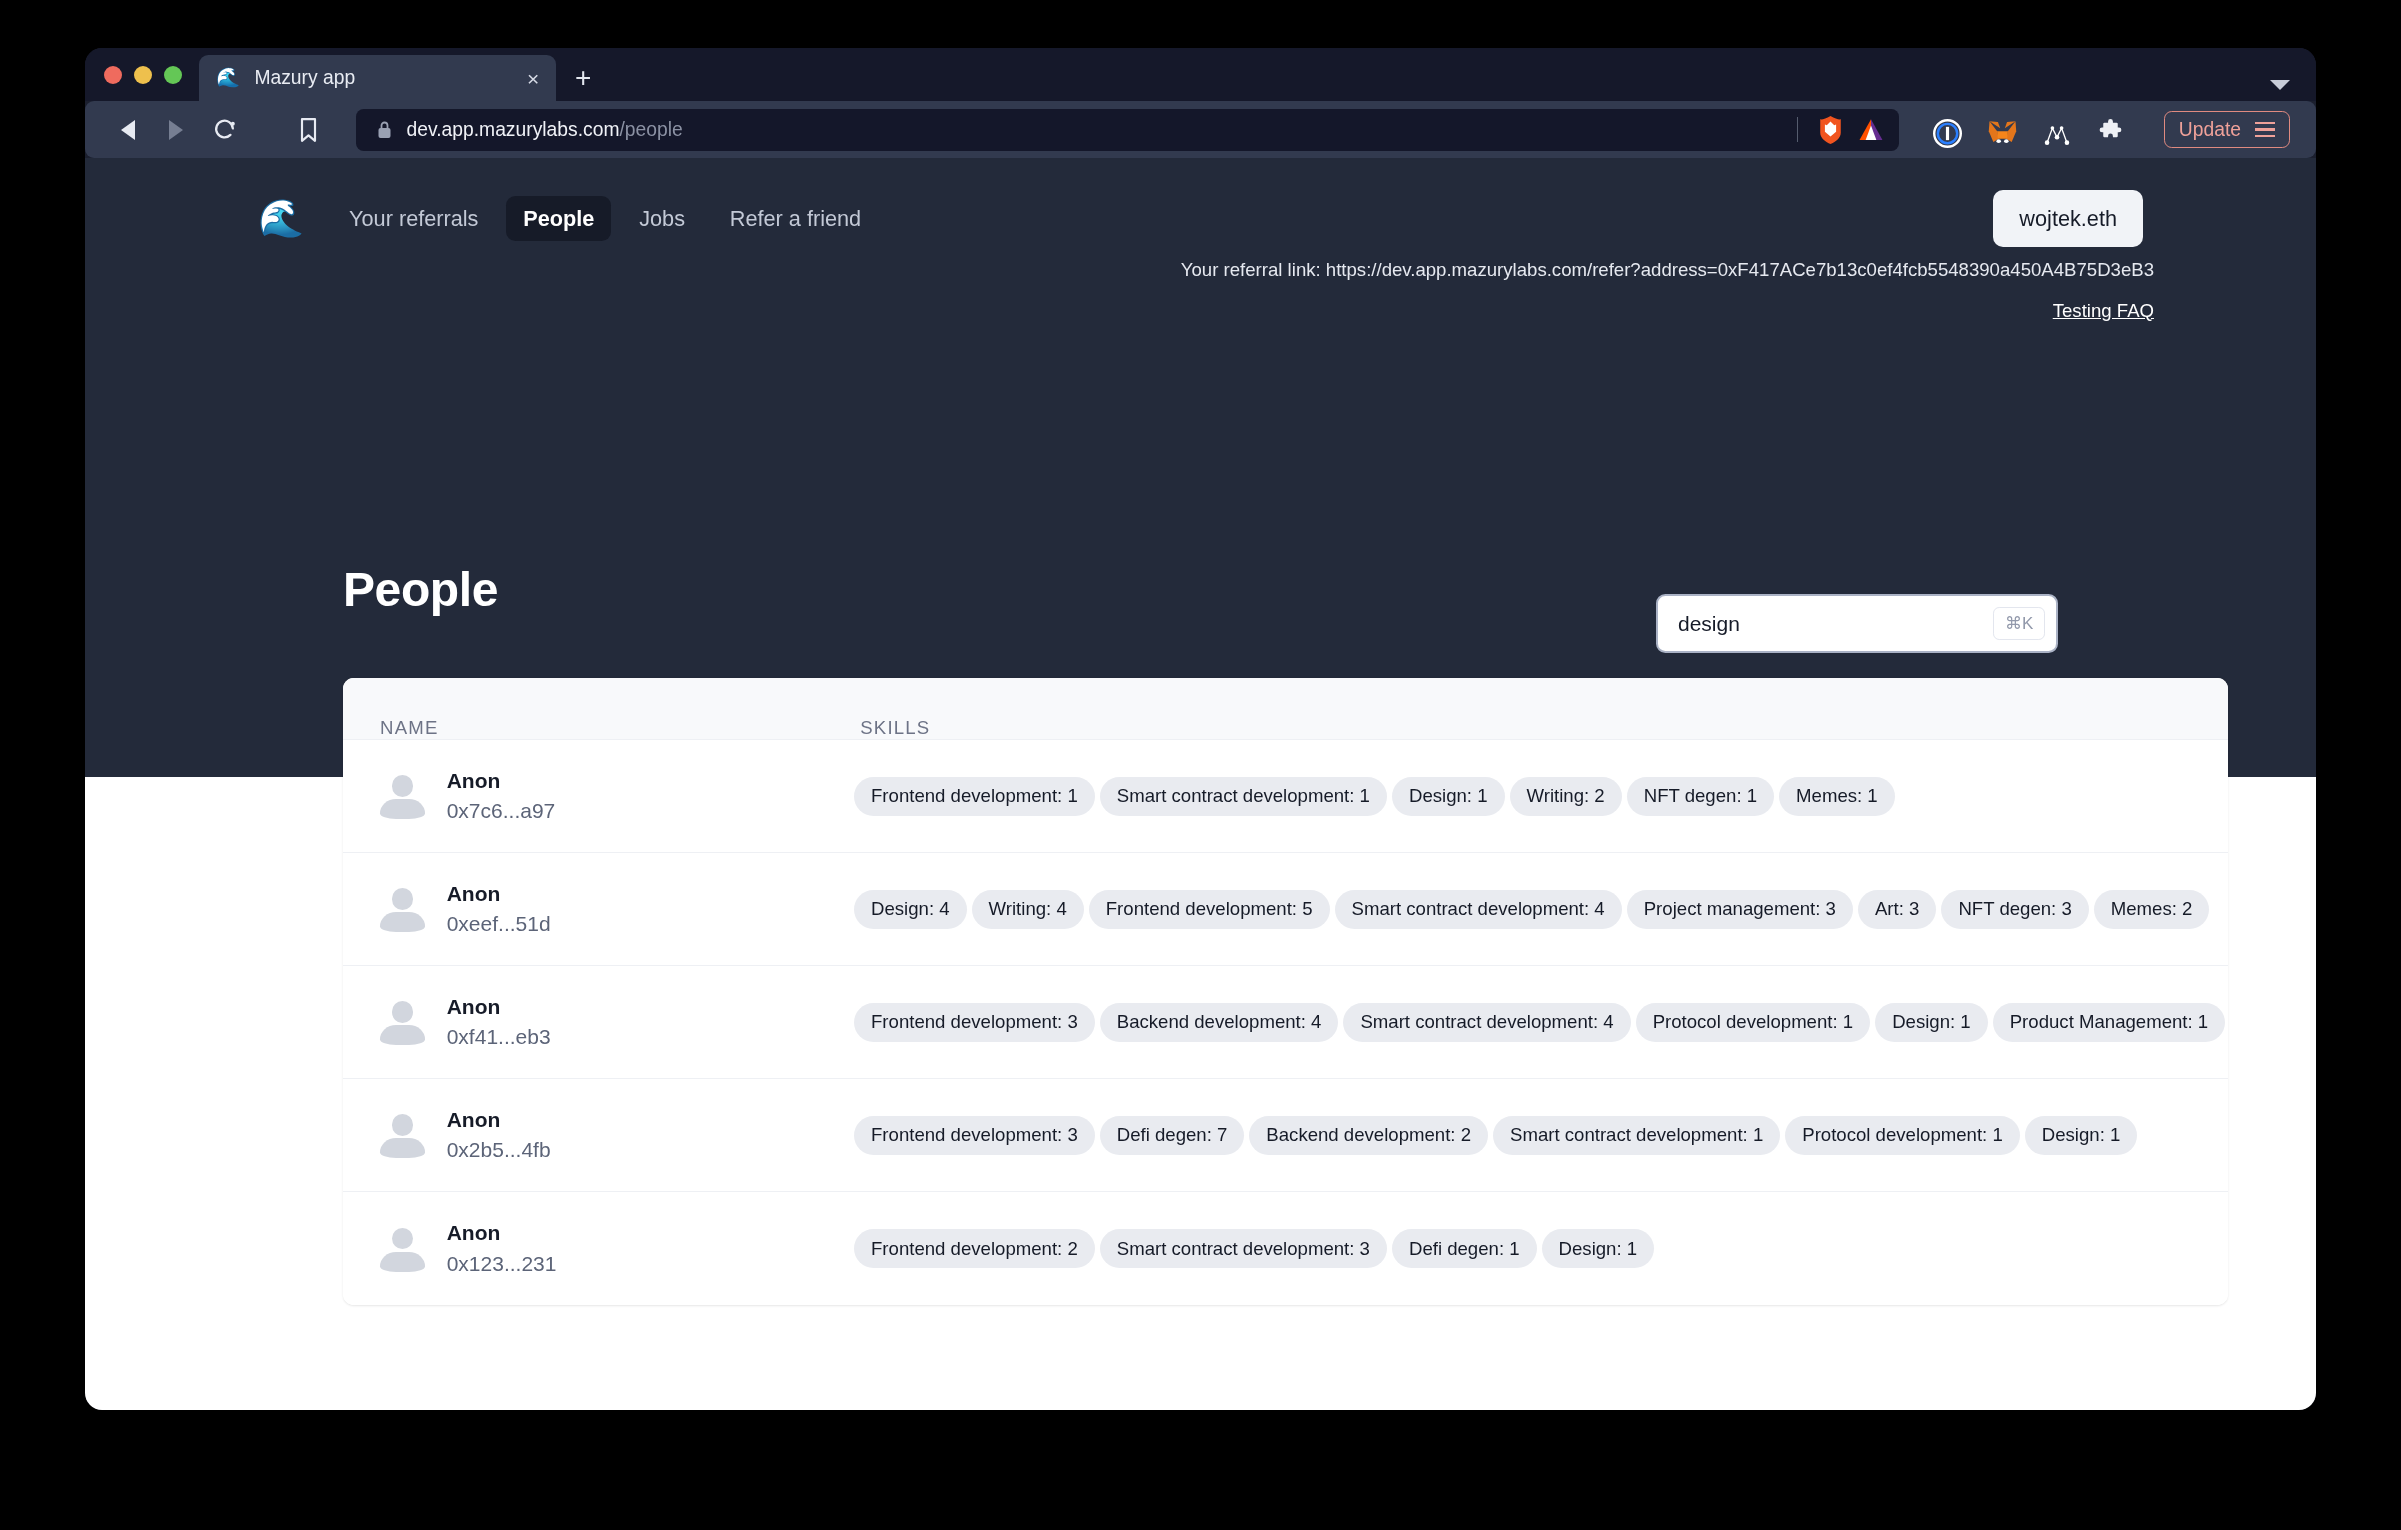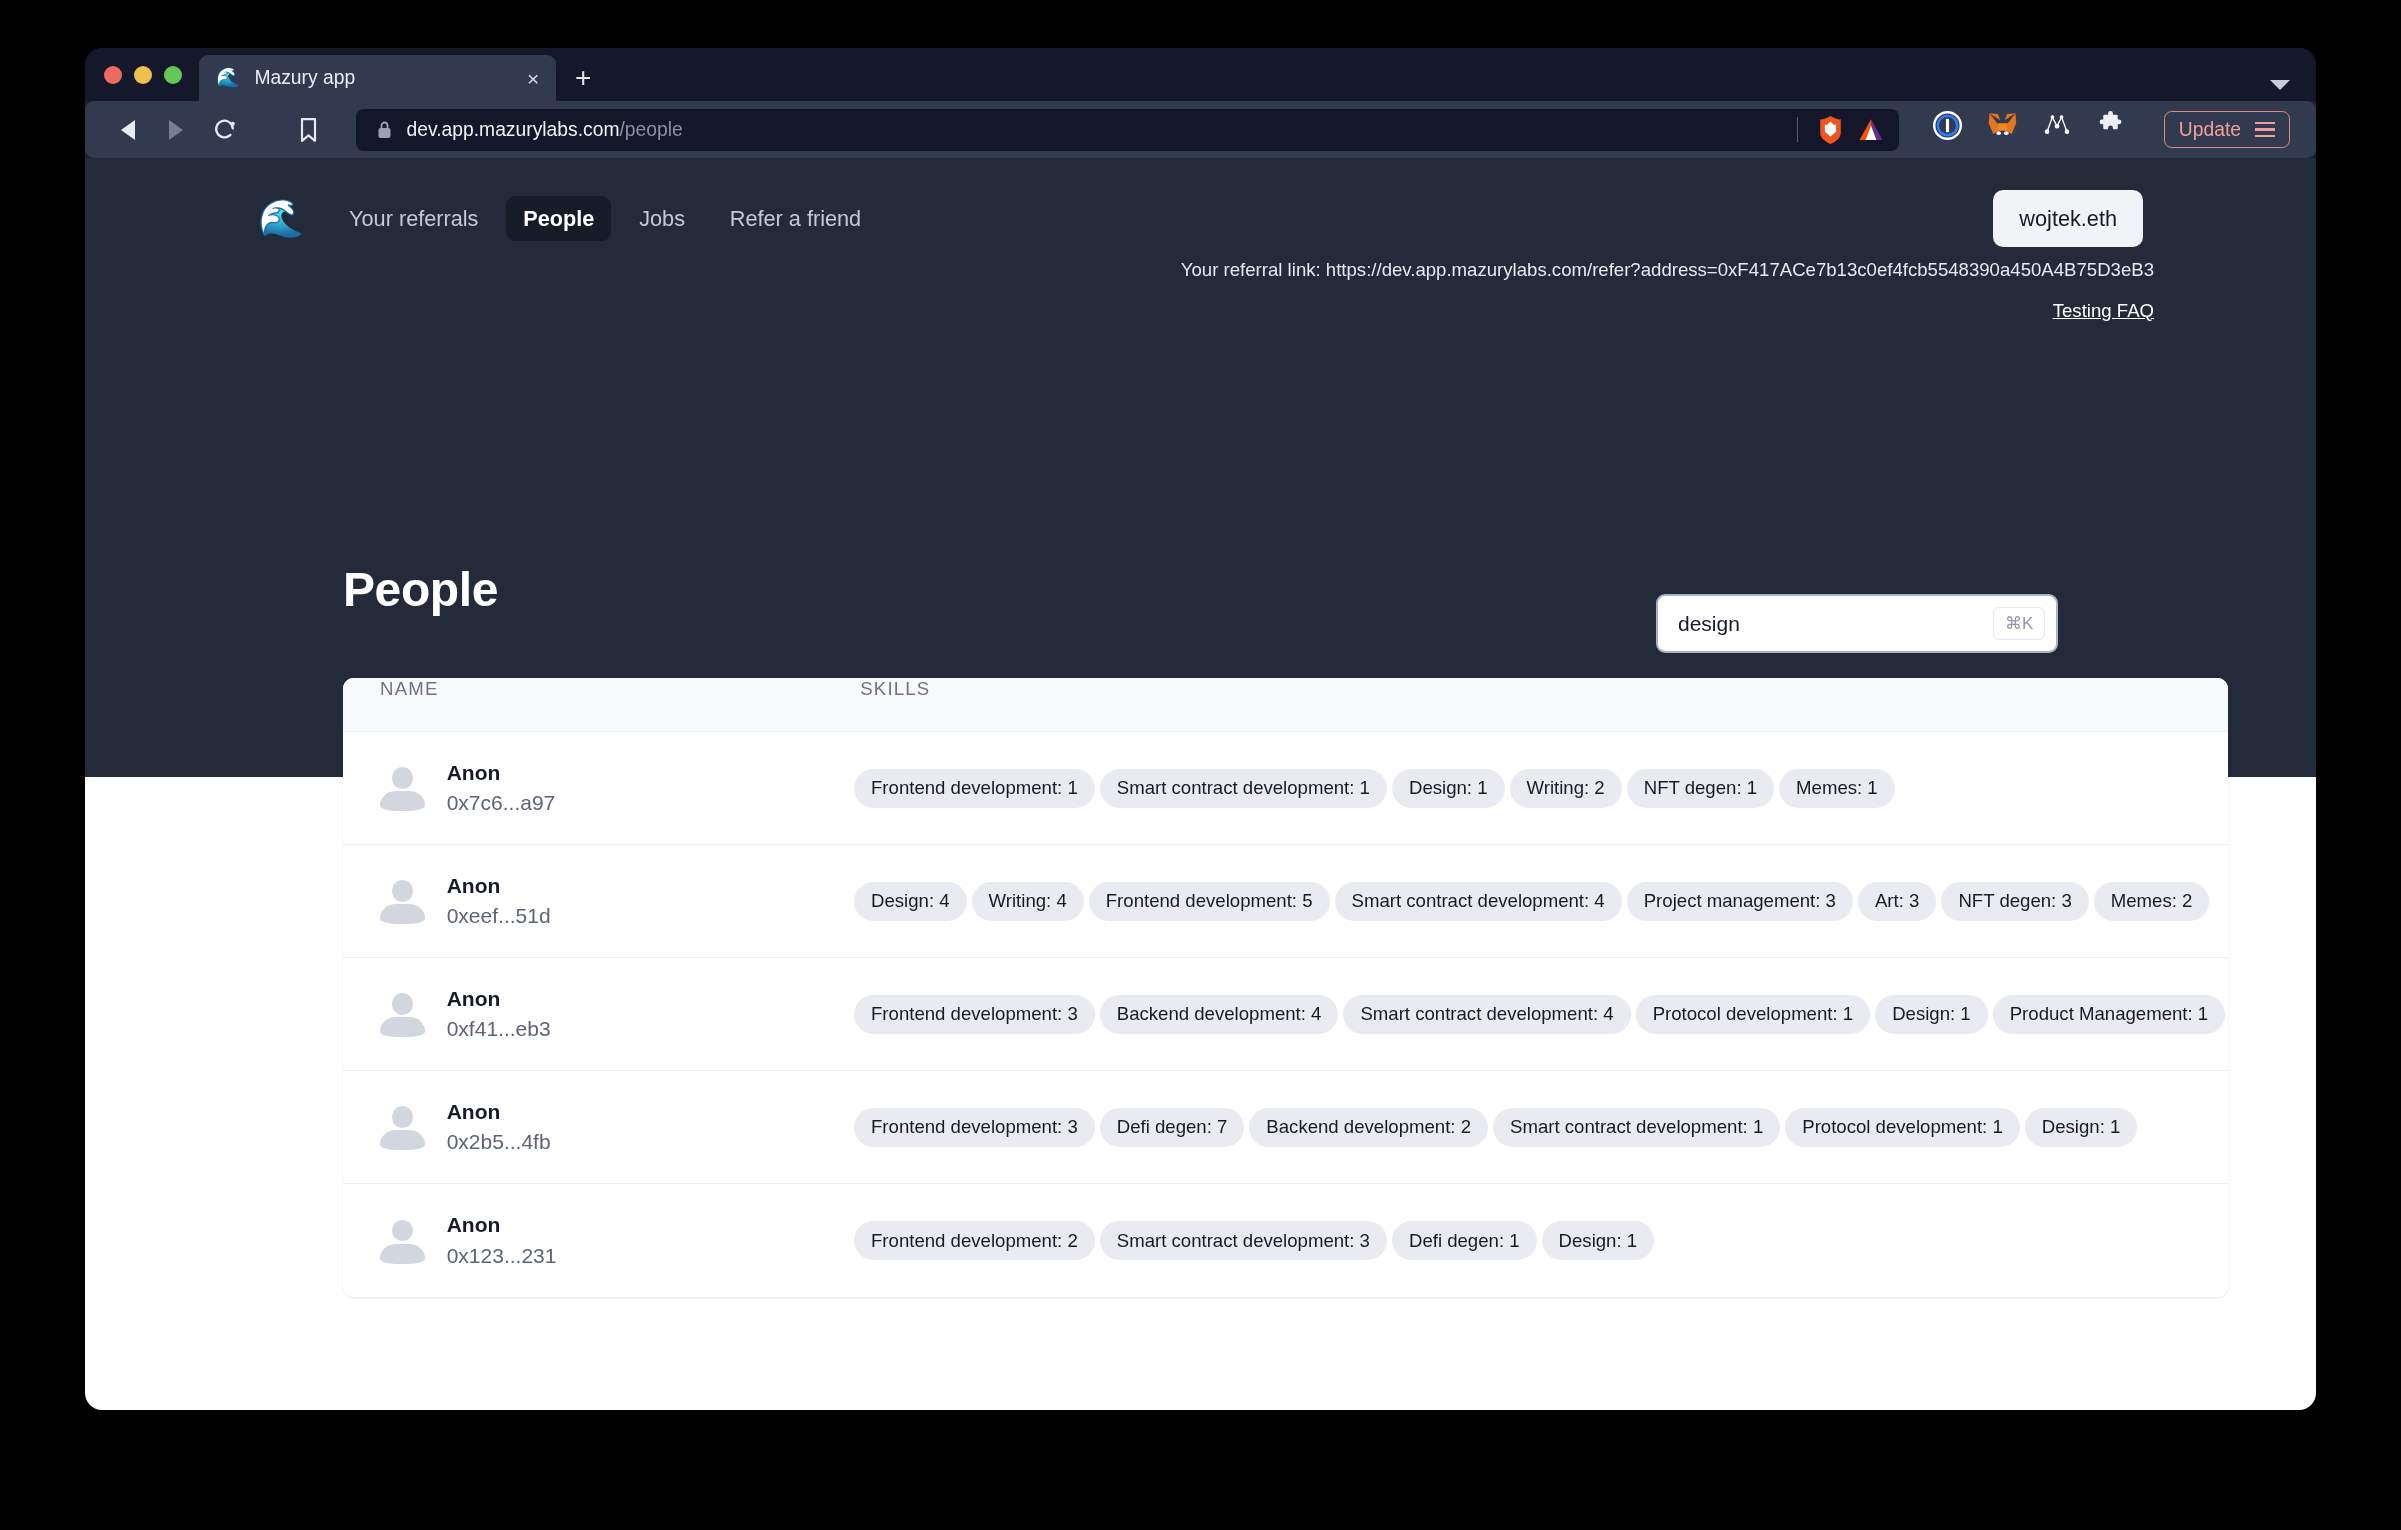--- a/index.html
+++ b/index.html
@@ -129,21 +129,21 @@
     white-space: nowrap;
   }
   #url-text .url-path { color: #8b91a3; }
   #url-right-icons {
     margin-left: auto;
     display: flex; align-items: center; gap: 15.5px;
   }
   .url-divider { width: 1.5px; height: 25px; background: #555c6e; margin-right: 4.6px; }
 
   #toolbar-extensions {
-    display: flex; align-items: flex-start; gap: 25px;
+    display: flex; align-items: flex-end; gap: 25px;
     margin-left: 23px;
   }
   #update-button {
     border: 1.5px solid #e08a80;
     border-radius: 7.7px;
     height: 37px;
     padding: 0 14px;
     display: flex; align-items: center; gap: 14px;
     color: #efa199;
     font-size: 19.3px;
@@ -252,23 +252,23 @@
   #people-card {
     position: absolute;
     left: 258px; top: 520px;
     width: 1885px;
     background: #ffffff;
     border-radius: 10.8px;
     overflow: hidden;
     box-shadow: 0 0.8px 2.3px rgba(0,0,0,0.10);
   }
   #table-head {
-    height: 54px;
+    height: 62px;
     background: #f8f9fb;
-    display: flex; align-items: flex-start;
+    display: flex; align-items: flex-end;
     border-bottom: 1.5px solid #eef0f4;
   }
   .th {
     font-size: 18.6px;
     color: #6d7386;
     letter-spacing: 1.2px;
   }
   .col-name { width: 511px; padding-left: 37px; flex: 0 0 511px; }
   .col-skills { flex: 1; padding-left: 6.2px; }
 

